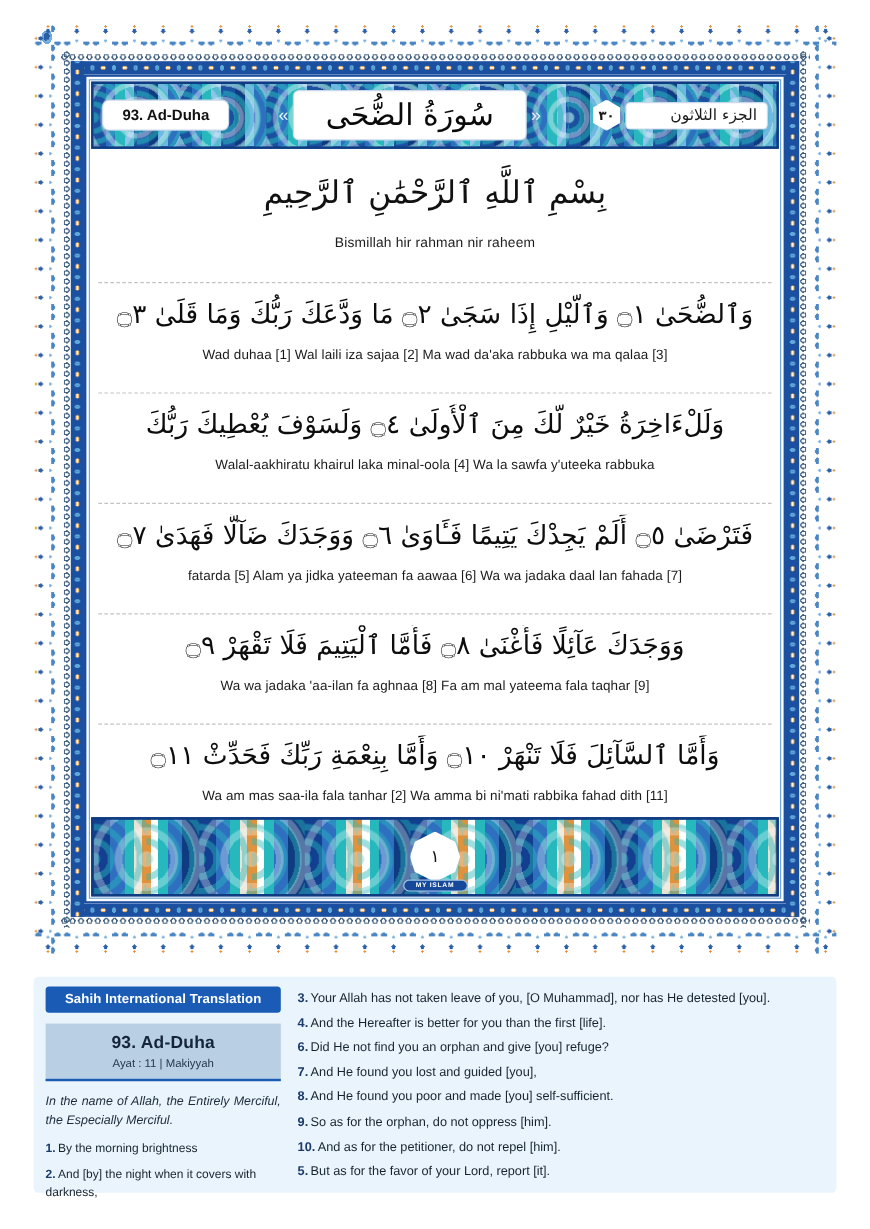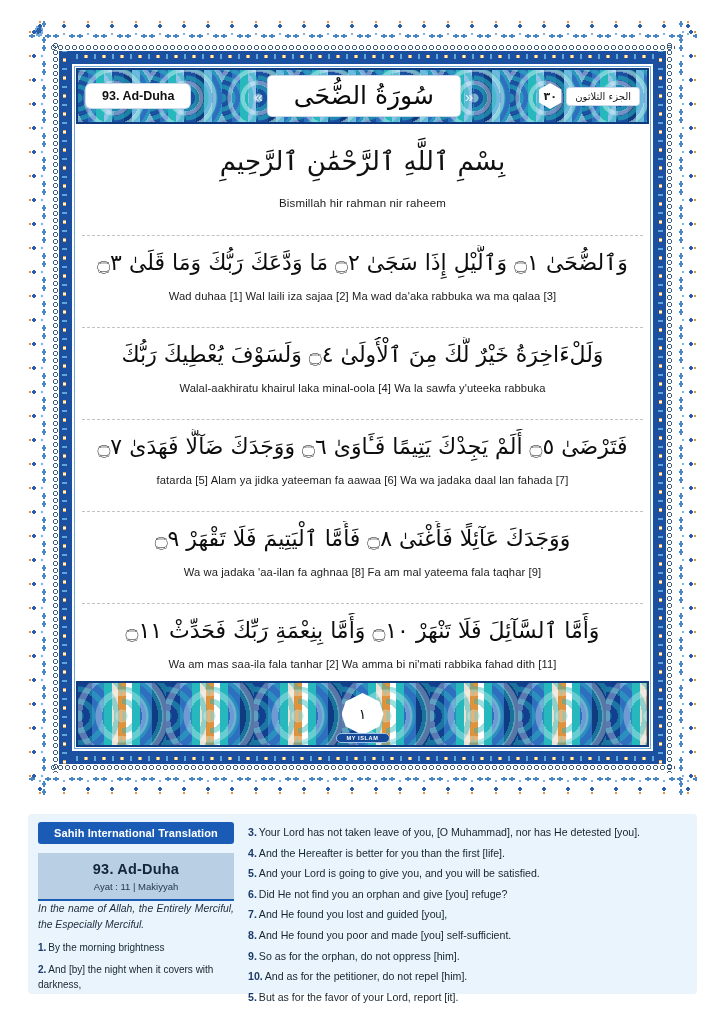--- a/index.html
+++ b/index.html
@@ -196,21 +196,21 @@
     font-family: "DejaVu Sans", sans-serif; font-size: 11px; color: #1a1a1a;
     clip-path: polygon(50% 0,93% 25%,93% 75%,50% 100%,7% 75%,7% 25%);
     font-weight: bold;
   }
   .juz-label-box {
     background: #ffffff; border-radius: 3px;
     padding: 3px 8px; box-shadow: 0 0 0 1px #c9d8ea;
   }
   .juz-label {
     font-family: "DejaVu Sans", sans-serif;
-    font-size: 10px; color: #1a1a1a; direction: rtl; white-space: nowrap;
+    font-size: 13px; color: #1a1a1a; direction: rtl; white-space: nowrap; margin-left: 28px;
   }
 
   
   .ayah-body {
     flex: 1 1 auto;
     display: flex; flex-direction: column;
     padding: 4px 6px 0 6px;
     min-height: 0;
     justify-content: space-between;
   }
@@ -320,20 +320,21 @@
   }
   .surah-card-title {
     font-size: 14.5px; font-weight: bold; color: #14243a;
     letter-spacing: .2px;
   }
   .surah-card-meta {
     margin-top: 4px;
     font-size: 9.5px; color: #27384c;
   }
   .basmala-en {
+    margin-top: 10px;
     font-size: 10.4px; font-style: italic; color: #1d2b3d;
     text-align: justify; line-height: 1.55;
   }
   .verse-left {
     margin-top: 7px;
     font-size: 10px; color: #16242f; line-height: 1.5;
   }
   .verse-left .vn, .verse-right .vn {
     font-weight: bold; color: #1a3a6b; margin-right: 2px;
   }
@@ -453,29 +454,26 @@
     <div class="verse-left">
       <span class="vn">1.</span><span>By the morning brightness</span>
     </div>
     <div class="verse-left">
       <span class="vn">2.</span><span>And [by] the night when it covers with darkness,</span>
     </div>
   </div>
 
   <div class="tp-right">
     <div class="verse-right">
-      <span class="vn">3.</span><span>Your Lord has not taken leave of you, [O Muhammad], nor has He detested [you].</span>
+      <span class="vn">3.</span><span>Your Allah has not taken leave of you, [O Muhammad], nor has He detested [you].</span>
     </div>
     <div class="verse-right">
       <span class="vn">4.</span><span>And the Hereafter is better for you than the first [life].</span>
     </div>
     <div class="verse-right">
-      <span class="vn">5.</span><span>And your Lord is going to give you, and you will be satisfied.</span>
-    </div>
-    <div class="verse-right">
       <span class="vn">6.</span><span>Did He not find you an orphan and give [you] refuge?</span>
     </div>
     <div class="verse-right">
       <span class="vn">7.</span><span>And He found you lost and guided [you],</span>
     </div>
     <div class="verse-right">
       <span class="vn">8.</span><span>And He found you poor and made [you] self-sufficient.</span>
     </div>
     <div class="verse-right">
       <span class="vn">9.</span><span>So as for the orphan, do not oppress [him].</span>

